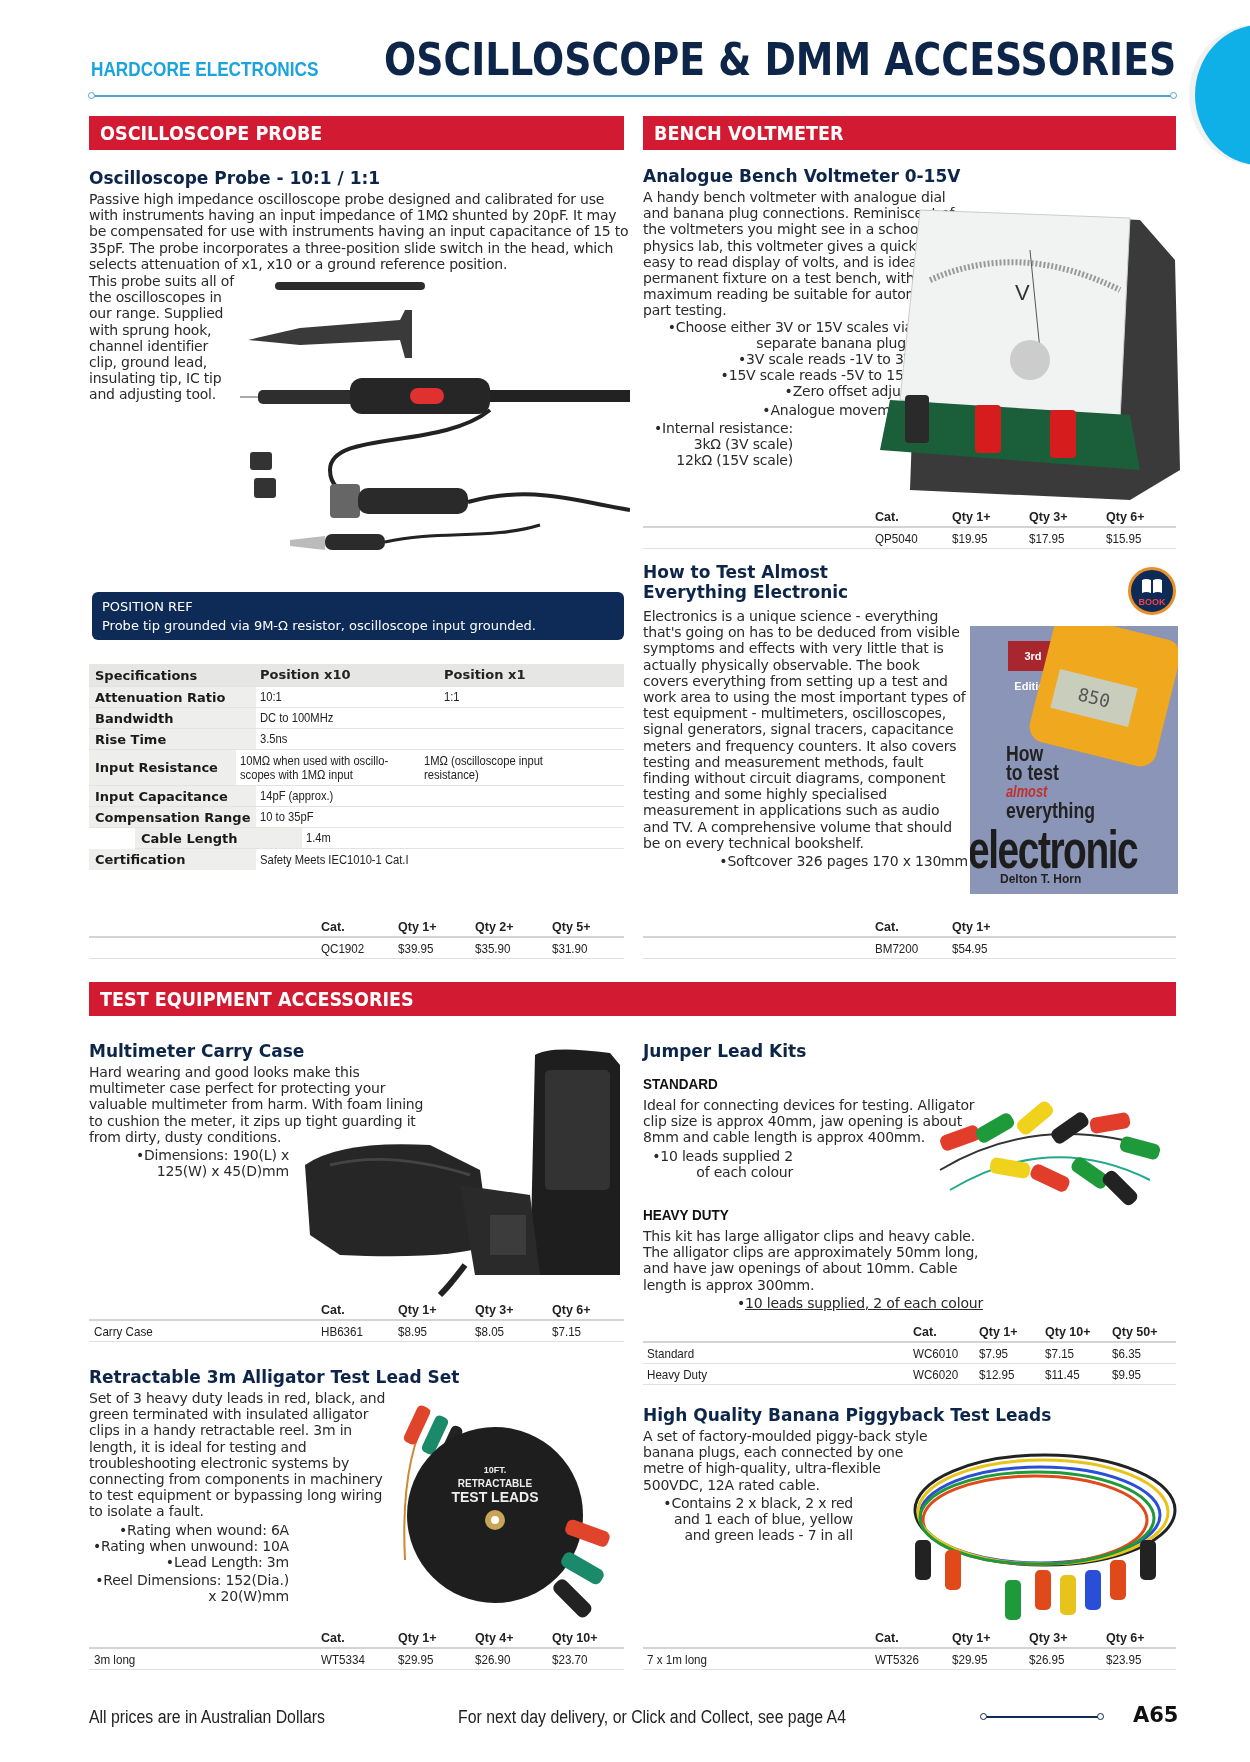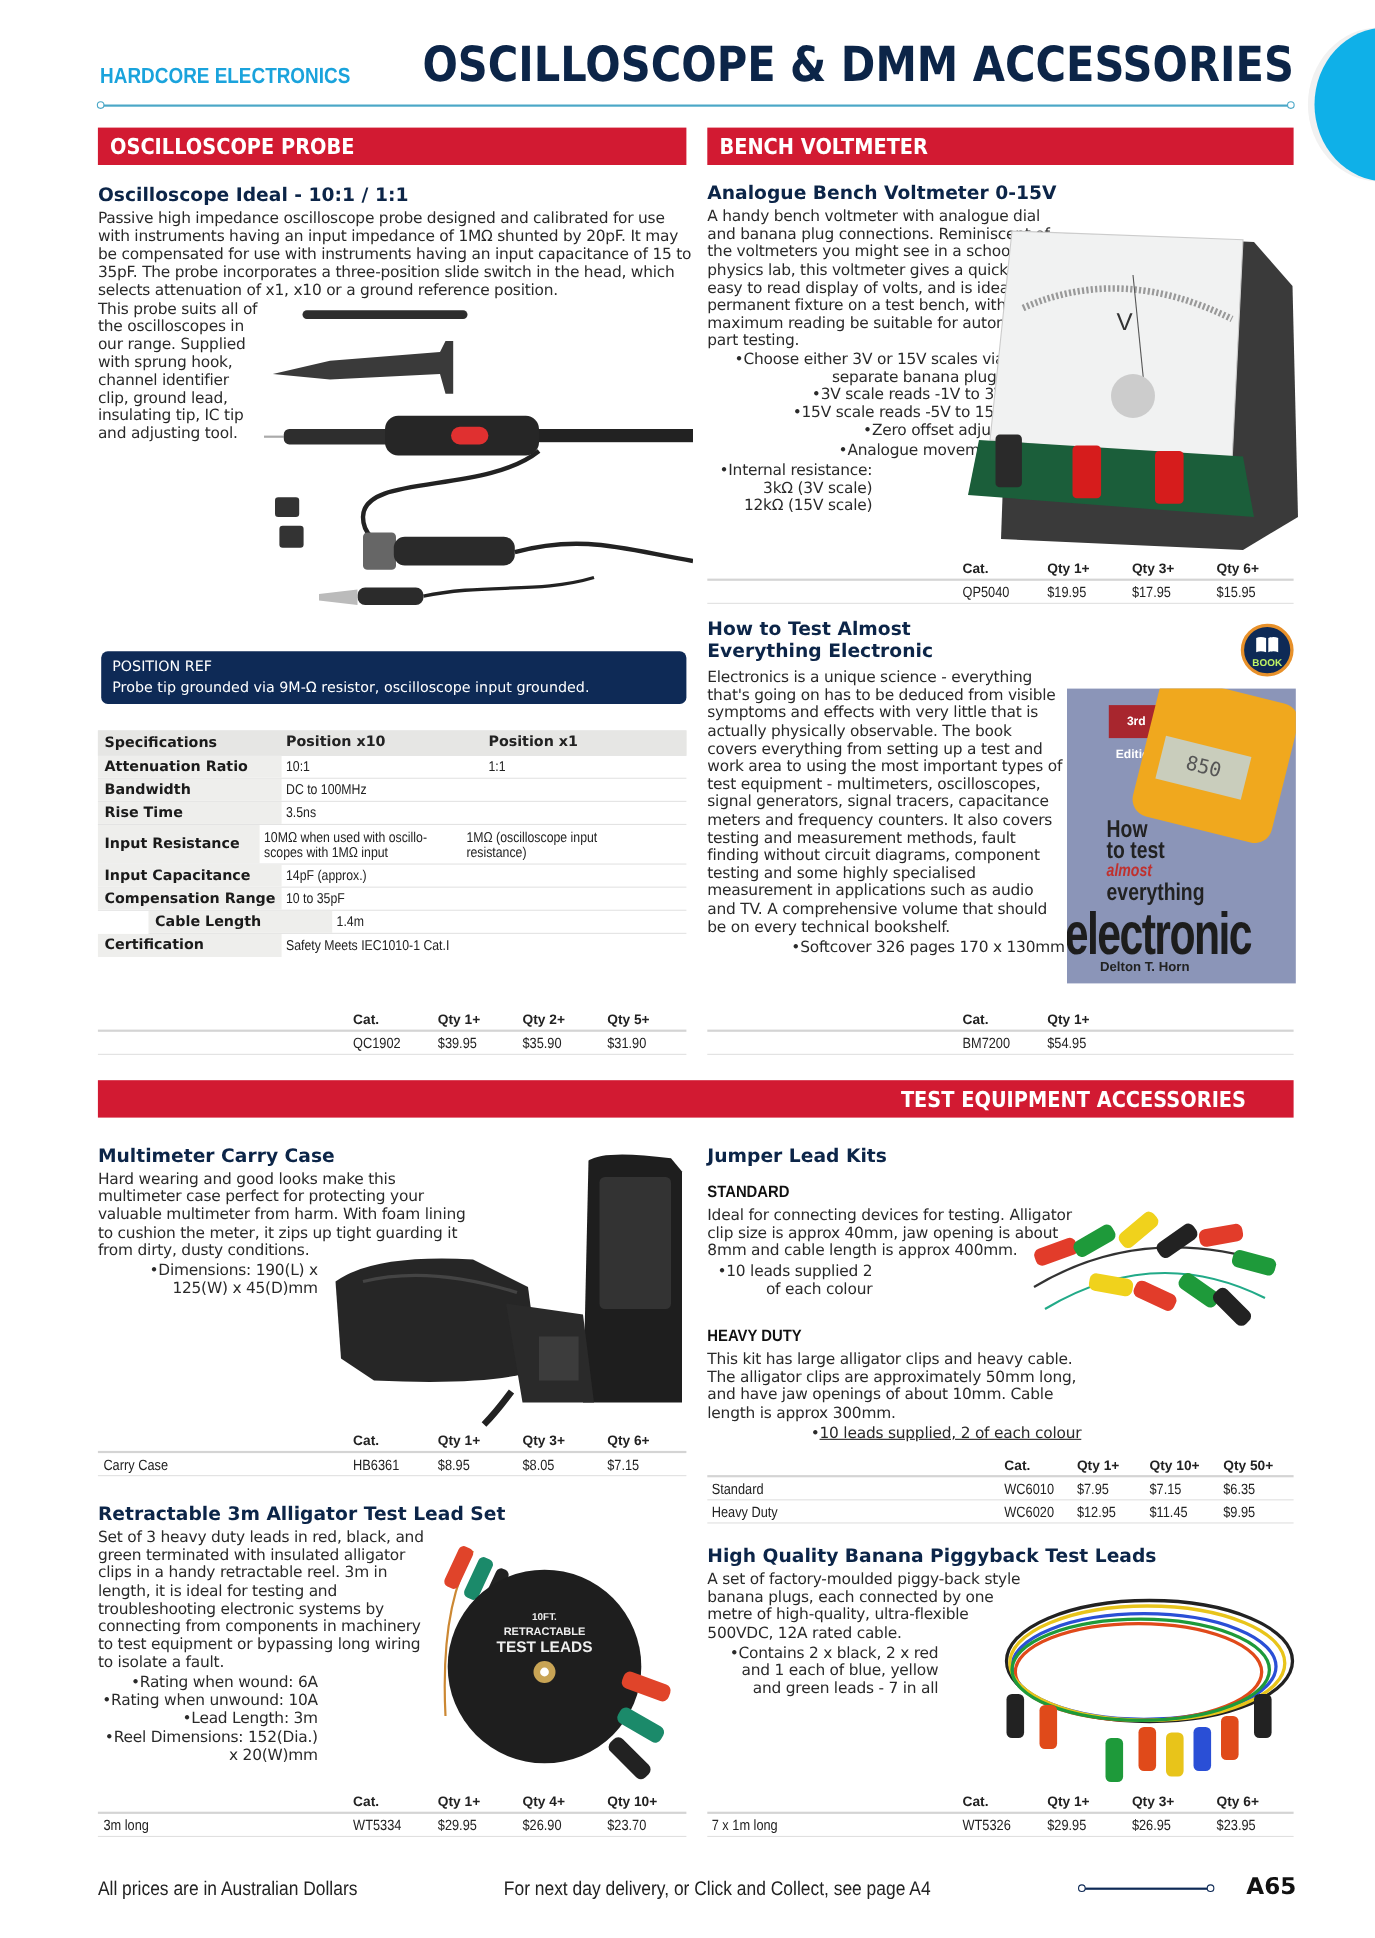--- a/index.html
+++ b/index.html
@@ -39,42 +39,42 @@
   .spec .k { width: 167px; background: #eeeeec; font-weight: 700; padding-left: 6px; display: flex; align-items: center; color: #1a1a1a; }
   .spec .v1, .spec .v2 { font-family: "Liberation Sans", sans-serif; font-size: 13px; line-height: 14px; display: flex; align-items: center; padding-left: 4px; color: #222; }
   .spec .v1 span, .spec .v2 span { display: inline-block; transform: scaleX(0.86); transform-origin: left; }
   .spec .v1 { width: 184px; }
   .spec .v2 { flex: 1; }
   .spec .shead { background: #e6e6e4; }
   .spec .shead .k, .spec .shead .v1, .spec .shead .v2 { background: #e6e6e4; font-family: "DejaVu Sans", sans-serif; font-weight: 700; font-size: 13px; }
 
   .callout { background: #0e2a56; color: #fff; border-radius: 6px; padding: 5px 10px; font-family: "DejaVu Sans", sans-serif; font-size: 13px; line-height: 19px; }
 
-  .book-badge { width: 48px; height: 48px; border-radius: 50%; background: #0e2a56; border: 3px solid #e8912a; color: #bef264; text-align: center; }
+  .book-badge { width: 48px; height: 48px; border-radius: 50%; background: #0e2a56; border: 3px solid #e8912a; color: #ef4444; text-align: center; }
   .book-badge .lbl { font-family: "Liberation Sans", sans-serif; font-weight: 700; font-size: 9px; position: absolute; left: 0; right: 0; top: 27px; }
 
   .footer { font-family: "Liberation Sans", sans-serif; font-size: 18px; color: #222; }
   .pagenum { font-family: "DejaVu Sans", sans-serif; font-weight: 700; font-size: 21px; color: #111; }
 
   
   .img { position: absolute; }
 </style>
 </head>
 <body>
 
 <div class="abs brand">HARDCORE ELECTRONICS</div>
 <div class="abs page-title">OSCILLOSCOPE &amp; DMM ACCESSORIES</div>
 <div class="abs rule"></div>
 <div class="abs rule-dot" style="left:88px;"></div>
 <div class="abs rule-dot" style="left:1170px;"></div>
 <div class="abs tab-circle"></div>
 
 <div class="abs bar" style="left:89px; top:116px; width:535px;"><span>OSCILLOSCOPE PROBE</span></div>
 
-<div class="abs ptitle" style="left:89px; top:168px;">Oscilloscope Ideal - 10:1 / 1:1</div>
+<div class="abs ptitle" style="left:89px; top:168px;">Oscilloscope Probe - 10:1 / 1:1</div>
 <div class="abs desc" style="left:89px; top:191px; width:540px;">Passive high impedance oscilloscope probe designed and calibrated for use with instruments having an input impedance of 1MΩ shunted by 20pF. It may be compensated for use with instruments having an input capacitance of 15 to 35pF. The probe incorporates a three-position slide switch in the head, which selects attenuation of x1, x10 or a ground reference position.</div>
 <div class="abs desc" style="left:89px; top:273px; width:150px;">This probe suits all of the oscilloscopes in our range. Supplied with sprung hook, channel identifier clip, ground lead, insulating tip, IC tip and adjusting tool.</div>
 
 <svg class="img" style="left:240px; top:270px;" width="390" height="310">
   <rect x="35" y="12" width="150" height="8" rx="4" fill="#2d2d2d"></rect>
   <polygon points="8,70 60,58 160,50 165,40 172,40 172,88 165,88 160,70 60,75" fill="#3a3a3a"></polygon>
   <line x1="0" y1="127" x2="18" y2="127" stroke="#aaa" stroke-width="2"></line>
   <rect x="18" y="120" width="100" height="14" rx="5" fill="#2e2e2e"></rect>
   <rect x="110" y="108" width="140" height="36" rx="12" fill="#262626"></rect>
   <rect x="170" y="118" width="34" height="16" rx="8" fill="#e03030"></rect>
@@ -276,21 +276,21 @@
     <div style="width:77px;">Cat.</div>
     <div style="width:77px;">Qty 1+</div>
   </div>
   <div class="row">
     <div style="width:232px;"><span></span></div>
     <div style="width:77px;"><span>BM7200</span></div>
     <div style="width:77px;"><span>$54.95</span></div>
   </div>
 </div>
 
-<div class="abs bar" style="left:89px; top:982px; width:1087px;text-align:right;"><span>TEST EQUIPMENT ACCESSORIES</span></div>
+<div class="abs bar" style="left:89px; top:982px; width:1087px;"><span>TEST EQUIPMENT ACCESSORIES</span></div>
 
 <div class="abs ptitle" style="left:89px; top:1041px;">Multimeter Carry Case</div>
 <div class="abs desc" style="left:89px; top:1064px; width:340px;">
   <p>Hard wearing and good looks make this multimeter case perfect for protecting your valuable multimeter from harm. With foam lining to cushion the meter, it zips up tight guarding it from dirty, dusty conditions.</p>
   <ul class="bullets" style="margin-top:2px; width:200px;">
     <li>Dimensions: 190(L) x 125(W) x 45(D)mm</li>
   </ul>
 </div>
 <svg class="img" style="left:300px; top:1045px;" width="330" height="260">
   <path d="M5,120 Q40,95 130,100 L180,125 L190,200 Q150,215 40,210 L10,190 Z" fill="#262626"></path>

